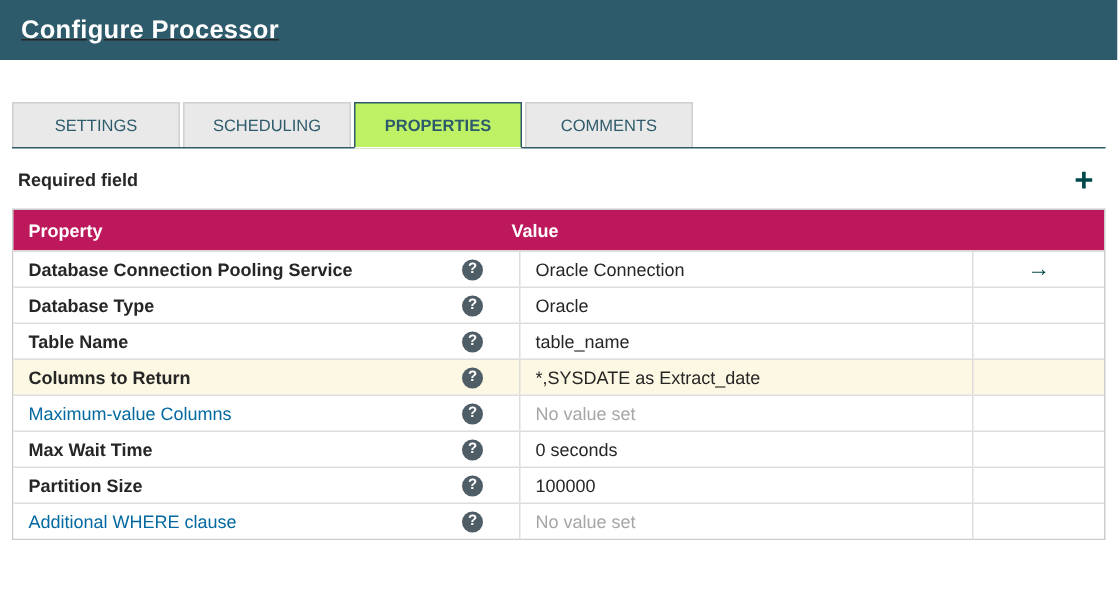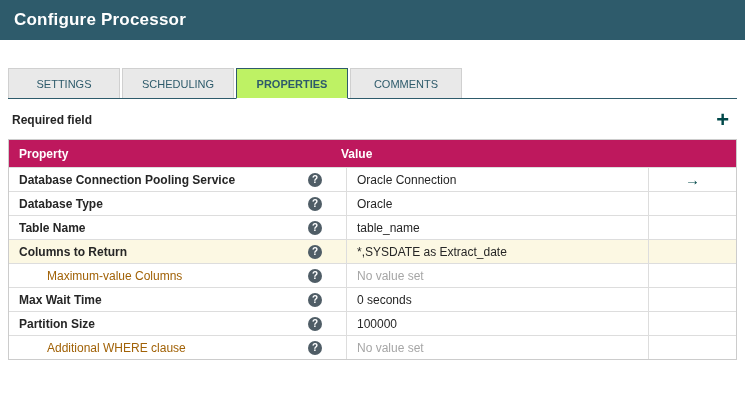--- a/index.html
+++ b/index.html
@@ -10,20 +10,21 @@
     color:#262626;
   }
 
   
   .dialog-header {
     background:#2e5b6b;
     height:40px;
     display:flex;
     align-items:center;
     padding:0 14px;
+    text-decoration:underline;
   }
   .dialog-title {
     color:#ffffff;
     font-size:17px;
     font-weight:bold;
     letter-spacing:.2px;
   }
 
   
   .tab-bar {
@@ -105,21 +106,21 @@
 
   .td { display:flex; align-items:center; }
   .td.col-property {
     justify-content:space-between;
     padding-right:9px;
   }
   .td.col-value  { border-left:1px solid #dddddd; }
   .td.col-action { border-left:1px solid #dddddd; justify-content:center; }
 
   .prop-name { font-weight:bold; color:#262626; white-space:nowrap; }
-  .tr.optional .prop-name { font-weight:normal; color:#a16207;margin-left:28px; }
+  .tr.optional .prop-name { font-weight:normal; color:#0369a1; }
 
   .val { color:#262626; white-space:nowrap; }
   .tr.unset .val { color:#a6a6a6; }
 
   .help-icon {
     width:14px;
     height:14px;
     border-radius:50%;
     background:#4f5d66;
     color:#ffffff;

